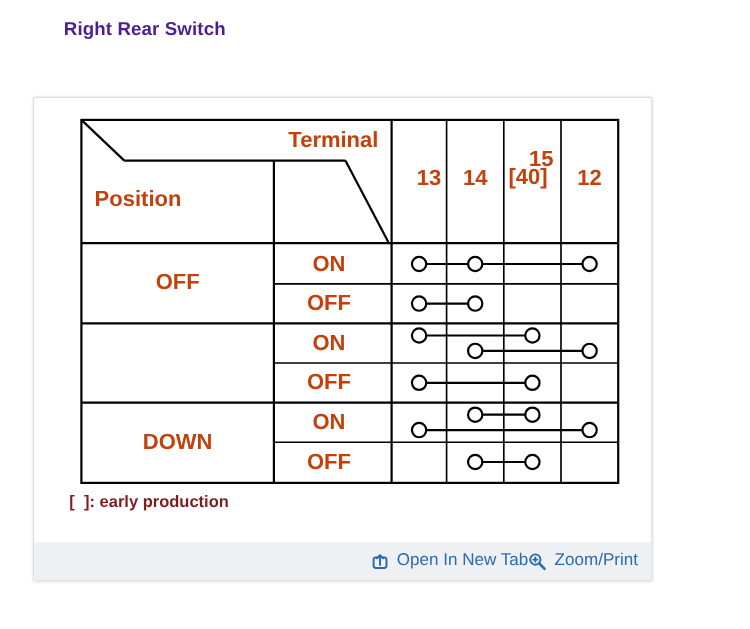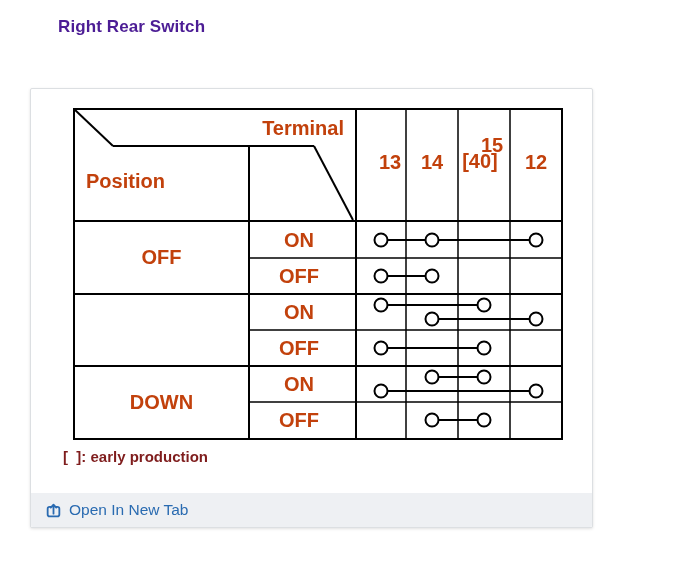--- a/index.html
+++ b/index.html
@@ -24,21 +24,21 @@
   .col-15 .alt{display:inline-block;margin-left:-8px;}
   .col-12{left:479px;top:64px;width:52px;}
   .pos-lbl{left:43px;width:175px;}
   .pos-off{top:159px;} .pos-up{top:232px;} .pos-down{top:304px;}
   .sw-lbl{left:218px;width:100px;}
   .sw-0{top:142px;} .sw-1{top:178px;} .sw-2{top:214px;}
   .sw-3{top:250px;} .sw-4{top:286px;} .sw-5{top:322px;}
   .note{position:absolute;left:32px;top:359px;font-size:15px;font-weight:bold;color:#7f1d1d;
         white-space:pre;}
   .footer{position:absolute;left:0;right:0;bottom:0;height:34px;background:#eef0f3;
-          display:flex;align-items:center;justify-content:space-between;
+          display:flex;align-items:center;justify-content:flex-end;
           padding:0 12px 0 14px;box-sizing:border-box;border-radius:0 0 2px 2px;}
   .link{display:flex;align-items:center;gap:7px;color:#2a6bb1;font-size:15.5px;
         cursor:pointer;text-decoration:none;}
   .link svg{display:block;}
 </style>
 </head>
 <body>
 
 <div class="stage">
 
@@ -116,16 +116,26 @@
     <div class="footer">
       <a class="link">
         <span>
             <svg width="17" height="17" viewBox="0 0 16 16" fill="none" stroke="#2a6bb1" stroke-width="1.7" stroke-linecap="round" stroke-linejoin="round">
           <path d="M5.4 4.5 H4.3 A1.8 1.8 0 0 0 2.5 6.3 V11.7 A1.8 1.8 0 0 0 4.3 13.5 H11.7 A1.8 1.8 0 0 0 13.5 11.7 V6.3 A1.8 1.8 0 0 0 11.7 4.5 H10.6"></path>
           <path d="M8 11 V2.8 M5.4 5.2 L8 2.6 L10.6 5.2"></path>
         </svg>
           </span>
         <span>Open In New Tab</span>
       </a>
+      <a class="link">
+        <span>
+            <svg width="17" height="17" viewBox="0 0 16 16" fill="none" stroke="#2a6bb1" stroke-width="1.6" stroke-linecap="round">
+          <circle cx="6.3" cy="6.3" r="4.4"></circle>
+          <path d="M6.3 4.5 V8.1 M4.5 6.3 H8.1"></path>
+          <path d="M9.9 9.9 L14.2 14.2" stroke-width="2.2"></path>
+        </svg>
+          </span>
+        <span>Zoom/Print</span>
+      </a>
     </div>
 
   </div>
 </div>
 
 </body></html>

